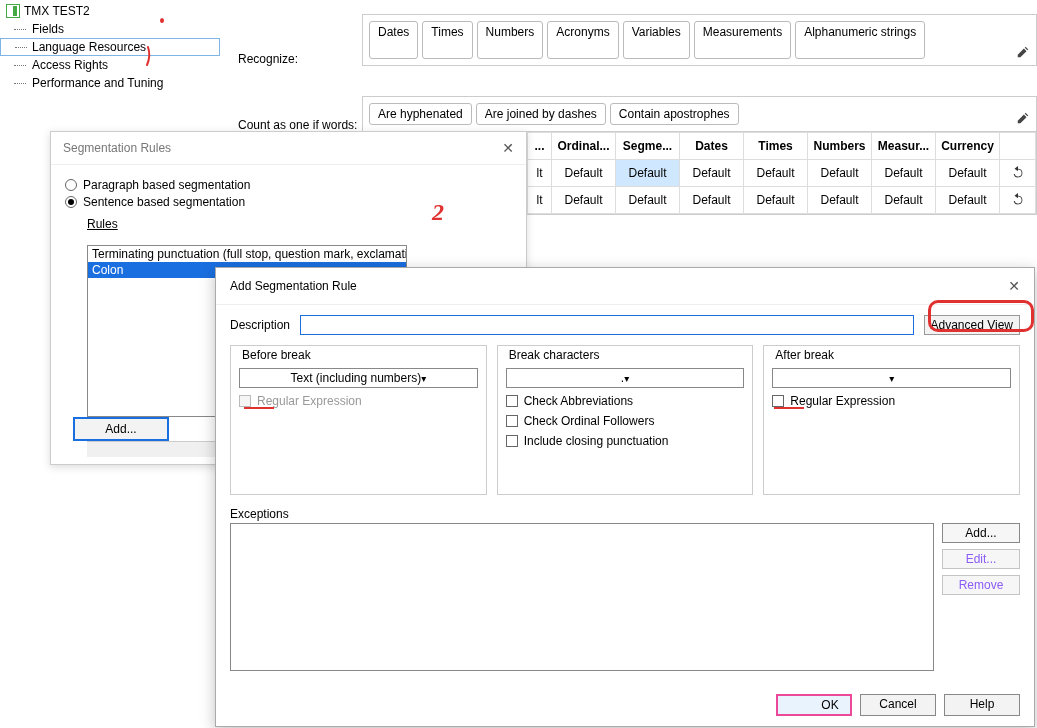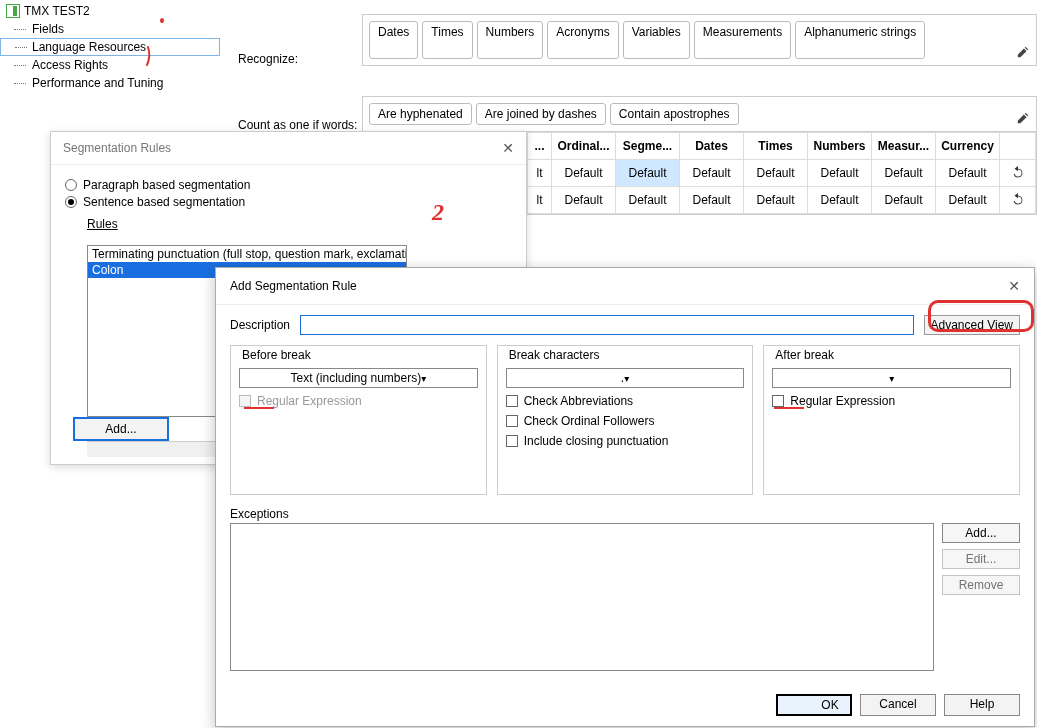--- a/index.html
+++ b/index.html
@@ -113,21 +113,21 @@
   }
   .rules-box .item { padding: 1px 4px; font-size: 12px; white-space: nowrap; overflow: hidden;}
   .rules-box .item.sel { background:#1a6fe0; color:#fff; }
   .rules-sb { height: 16px; border-top:1px solid #ccc; background:#f0f0f0; margin-left:22px; width:320px;}
   .side-btns { display:inline-flex; flex-direction:column; gap:6px; margin-left:8px; vertical-align: top; }
   .winbtn {
     border:1px solid #888; background:#f3f3f3; padding:2px 0;
     width: 96px; text-align:center; cursor:pointer; font-size:12px;
   }
   .winbtn.primary { border:2px solid #1a6fe0; padding:3px 0; }
-  .winbtn.default { border:2px solid #000000; background:#e9f3fe;padding-left:32px; }
+  .winbtn.default { border:2px solid #ec4899; background:#e9f3fe;padding-left:32px; }
 
   
   .dlg-add {
     position: absolute; left: 215px; top: 267px; width: 820px; height: 460px;
     background: #fff; border: 1px solid #aaa;
     box-shadow: 0 4px 14px rgba(0,0,0,.25);
   }
   .dlg-add .title { display:flex; justify-content:space-between; align-items:center;
     padding: 10px 14px; border-bottom: 1px solid #eee; }
   .dlg-add .body { padding: 10px 14px; }
@@ -158,21 +158,21 @@
     width:12px; height:12px; border:1px solid #666; display:inline-block; background:#fff;
   }
   .chk.disabled { border-color:#bbb; background:#f5f5f5; }
   .disabled-text { color:#999; }
   .except-label { margin: 12px 0 2px 0; }
   .except-wrap { display:flex; gap:8px; }
   .except-box {
     border:1px solid #888; background:#fff; flex:1; height: 148px;
   }
   .except-btns { display:flex; flex-direction:column; gap:6px; }
-  .except-btns .winbtn { width: 78px; color:#737373; border-color:#c4c4c4; background:#f6f6f6; }
+  .except-btns .winbtn { width: 78px; color:#8b5cf6; border-color:#c4c4c4; background:#f6f6f6; }
   .except-btns .winbtn.active { color:#000; border-color:#888; }
   .dlg-footer {
     position:absolute; right:14px; bottom:10px; display:flex; gap:8px;
   }
   .dlg-footer .winbtn { width: 76px; }
 
   
   .anno { position:absolute; color:#e03030; pointer-events:none; }
   .anno-dot { width:4px; height:5px; background:#e03030; border-radius:50%; }
   .anno-line { background:#e03030; }

